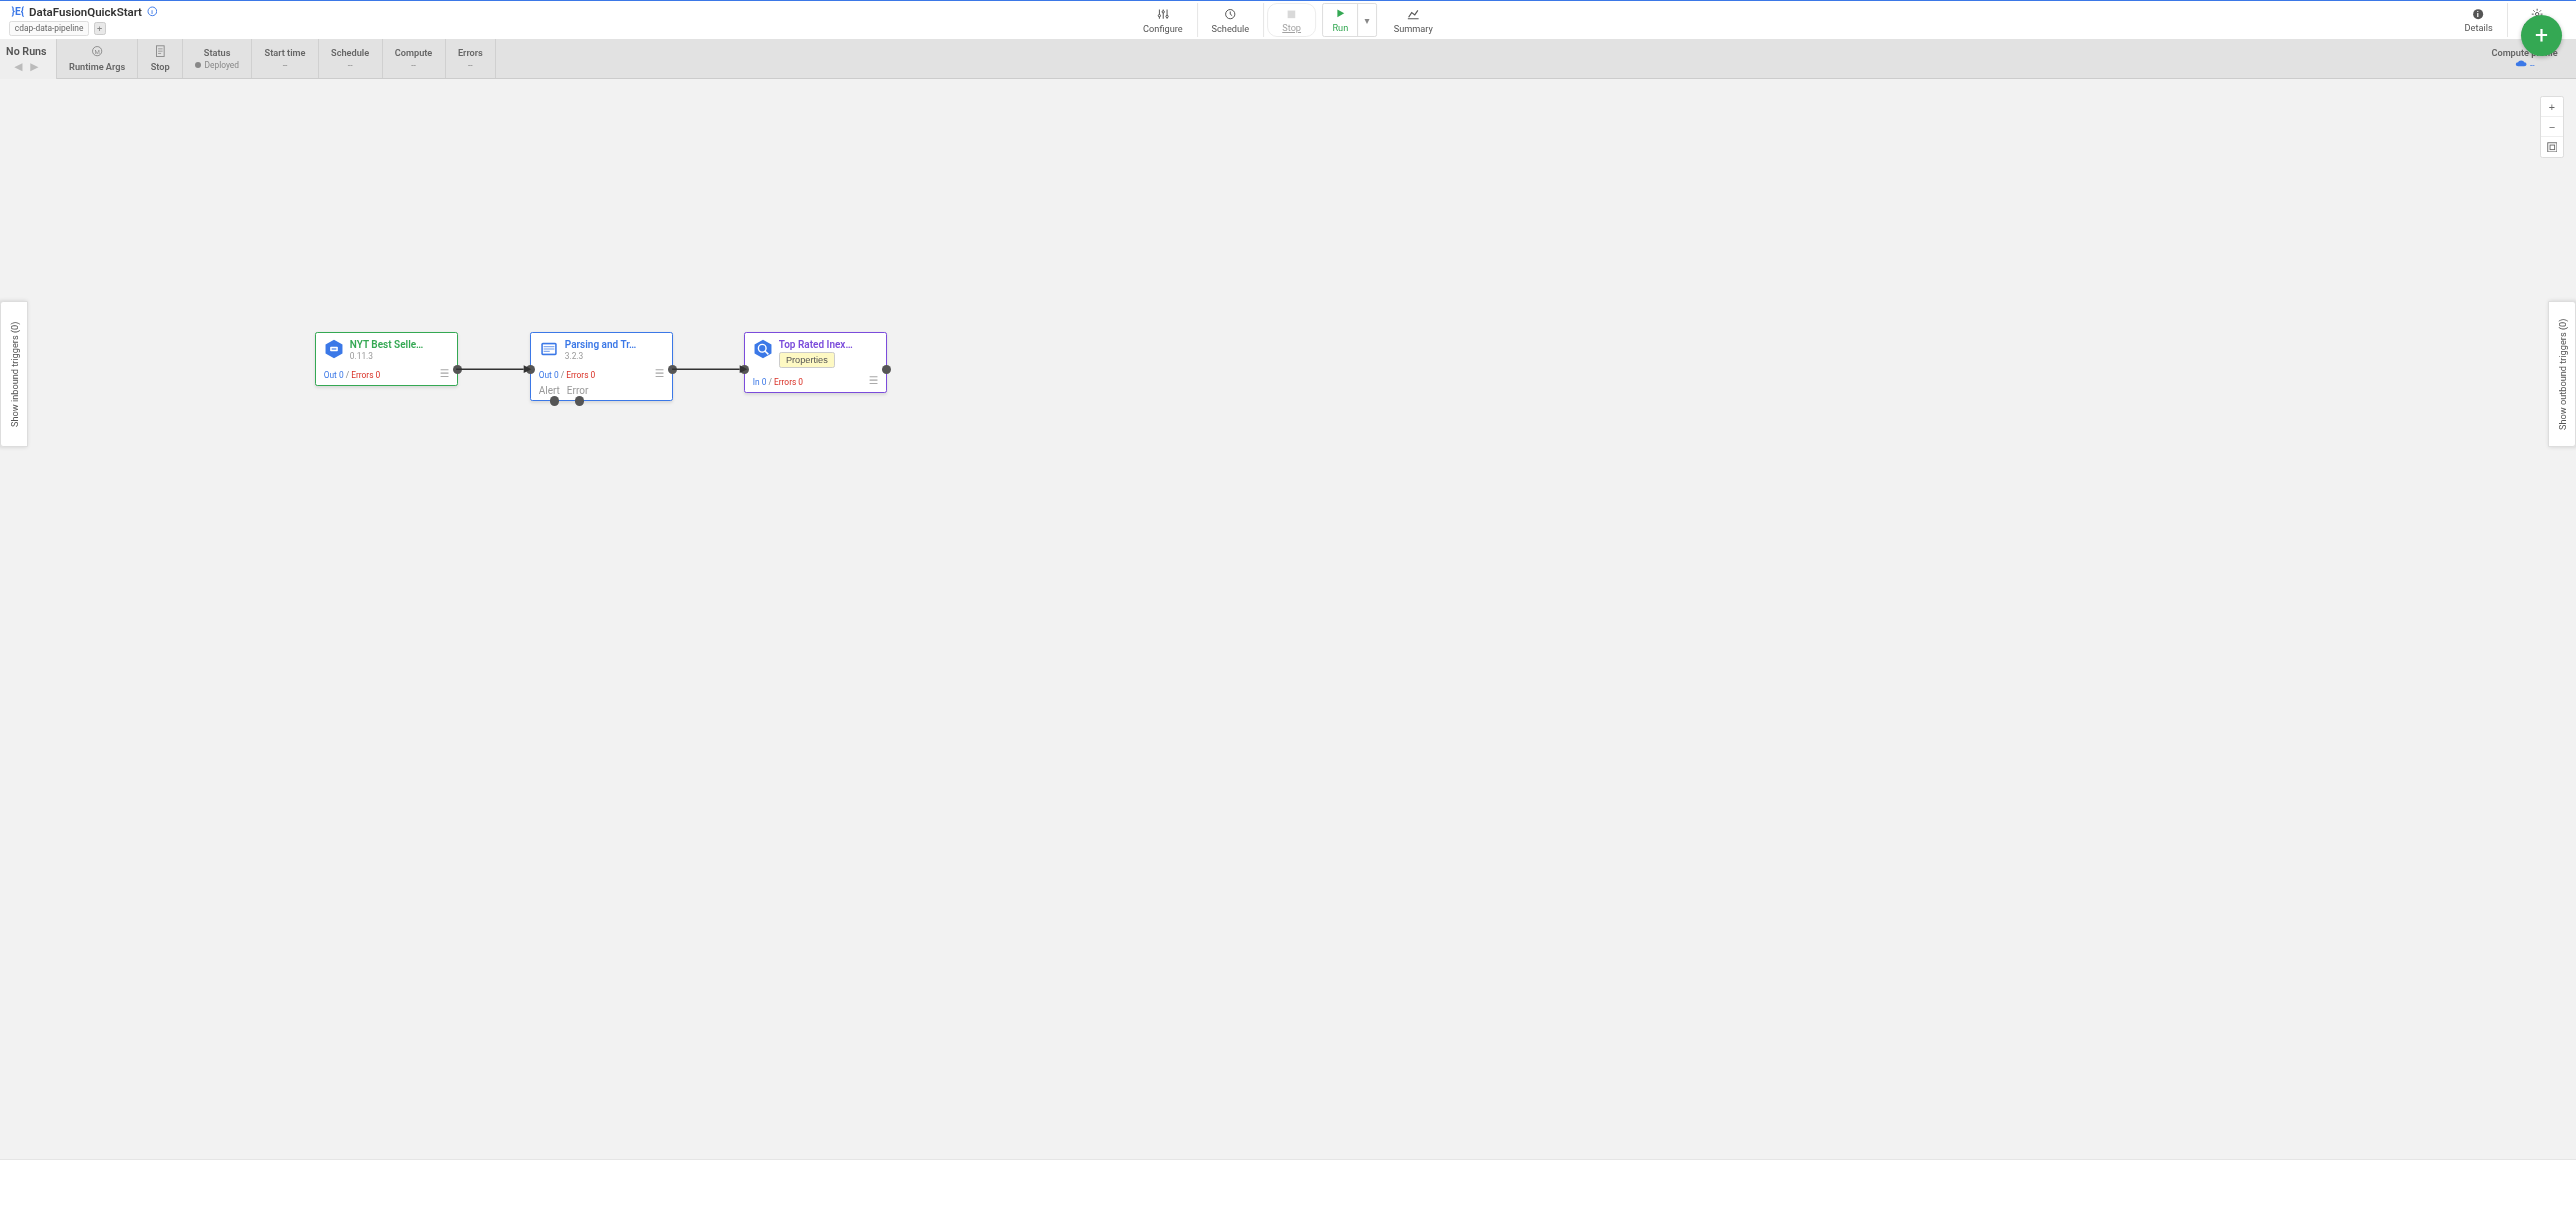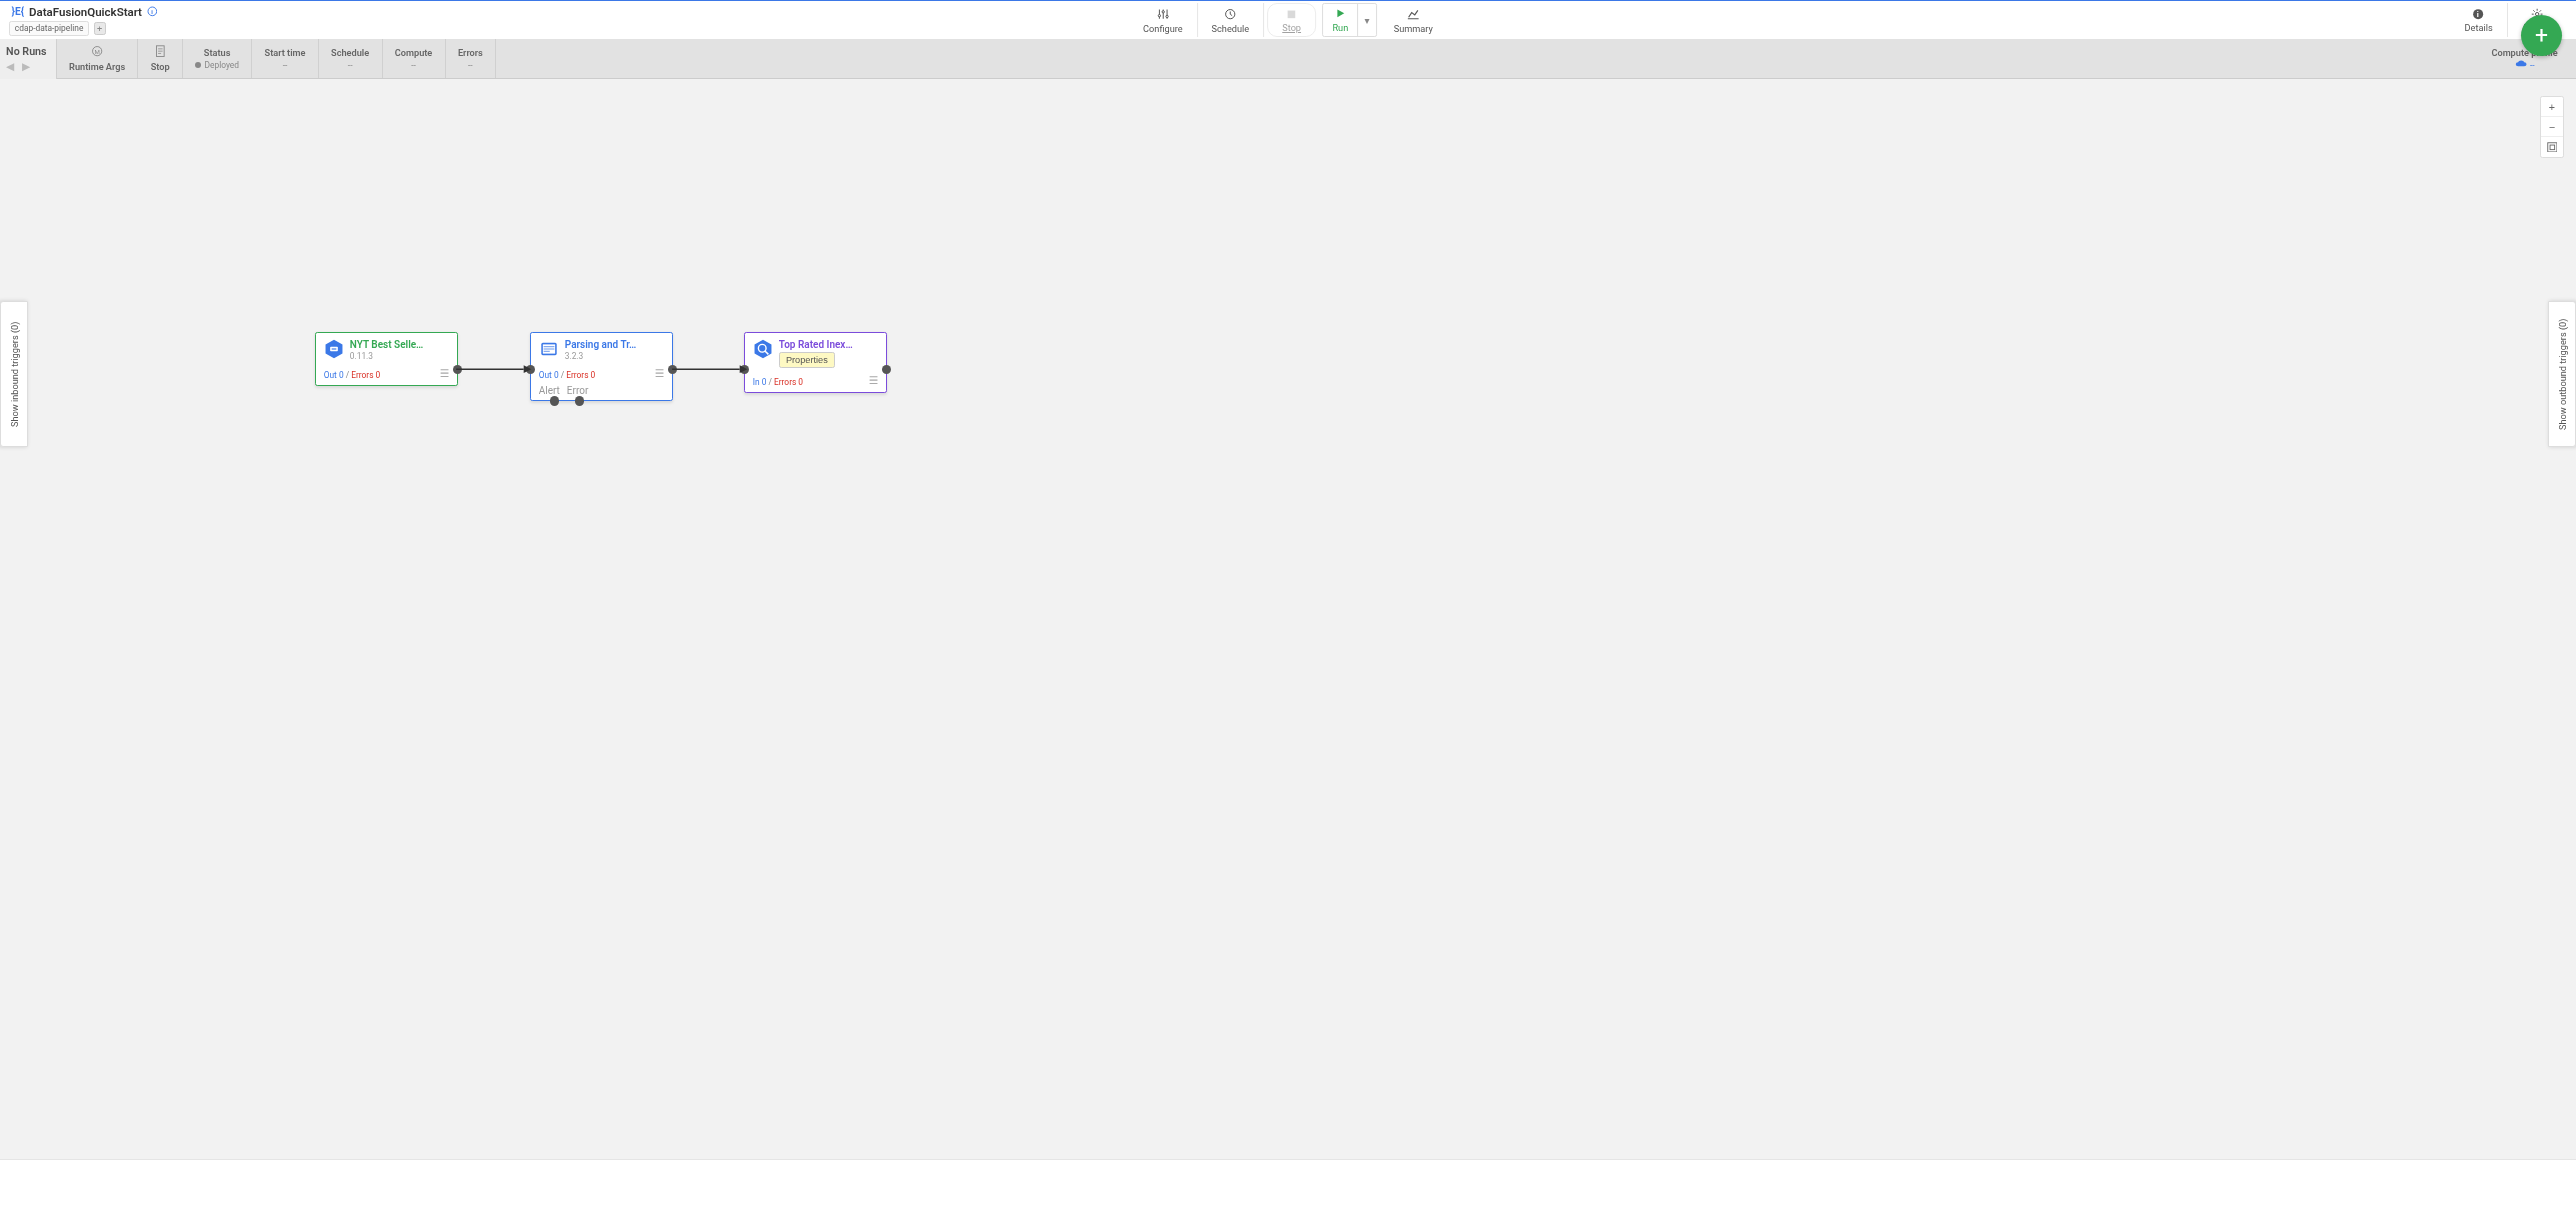--- a/index.html
+++ b/index.html
@@ -28,21 +28,21 @@
 .btn-run-caret { padding: 3.1px 6.1px; border-left: 0.8px solid #ddd; display: flex; align-items: center; color: #888; cursor: pointer; }
 
 .topbar-right { margin-left: auto; display: flex; align-items: center; gap: 0; }
 .topbar-right .topbar-btn { border-right: 0.8px solid #e5e5e5; }
 .topbar-right .topbar-btn:last-child { border-right: none; }
 
 .fab { position: absolute; right: 14px; top: 15.3px; width: 41px; height: 41px; background: #34a853; border-radius: 50%; display: flex; align-items: center; justify-content: center; color: #fff; font-size: 23px; cursor: pointer; box-shadow: 0 1.5px 4.6px rgba(0,0,0,0.25); z-index: 50; }
 
 
 .statusbar { height: 40px; background: #e2e2e2; border-bottom: 0.8px solid #ccc; display: flex; align-items: stretch; position: relative; }
-.noruns { background: #eee; height: 40px; display: flex; flex-direction: column; justify-content: center; padding: 0 9.2px 0 6.1px; border-right: 0.8px solid #d0d0d0; position: relative; }
+.noruns { background: #eee; height: 40px; display: flex; flex-direction: column; align-items: center; justify-content: center; padding: 0 9.2px 0 6.1px; border-right: 0.8px solid #d0d0d0; position: relative; }
 .noruns-label { font-size: 10.7px; font-weight: 600; color: #555; }
 .noruns-arrows { display: flex; gap: 7.7px; margin-top: 1.5px; }
 .noruns-arrows span { color: #bbb; font-size: 10.7px; }
 .status-item { display: flex; flex-direction: column; align-items: center; justify-content: center; padding: 0 12.3px; border-right: 0.8px solid #d0d0d0; }
 .status-item:last-of-type { border-right: none; }
 .status-label { font-size: 9.2px; color: #666; font-weight: 600; }
 .status-value { font-size: 8.4px; color: #888; margin-top: 1.5px; display: flex; align-items: center; gap: 3.1px; }
 .status-dot { width: 6.1px; height: 6.1px; border-radius: 50%; background: #888; display: inline-block; }
 .status-icon { font-size: 10.7px; color: #888; }
 .compute-profile { margin-left: auto; display: flex; flex-direction: column; align-items: center; justify-content: center; padding: 0 18.4px; }

